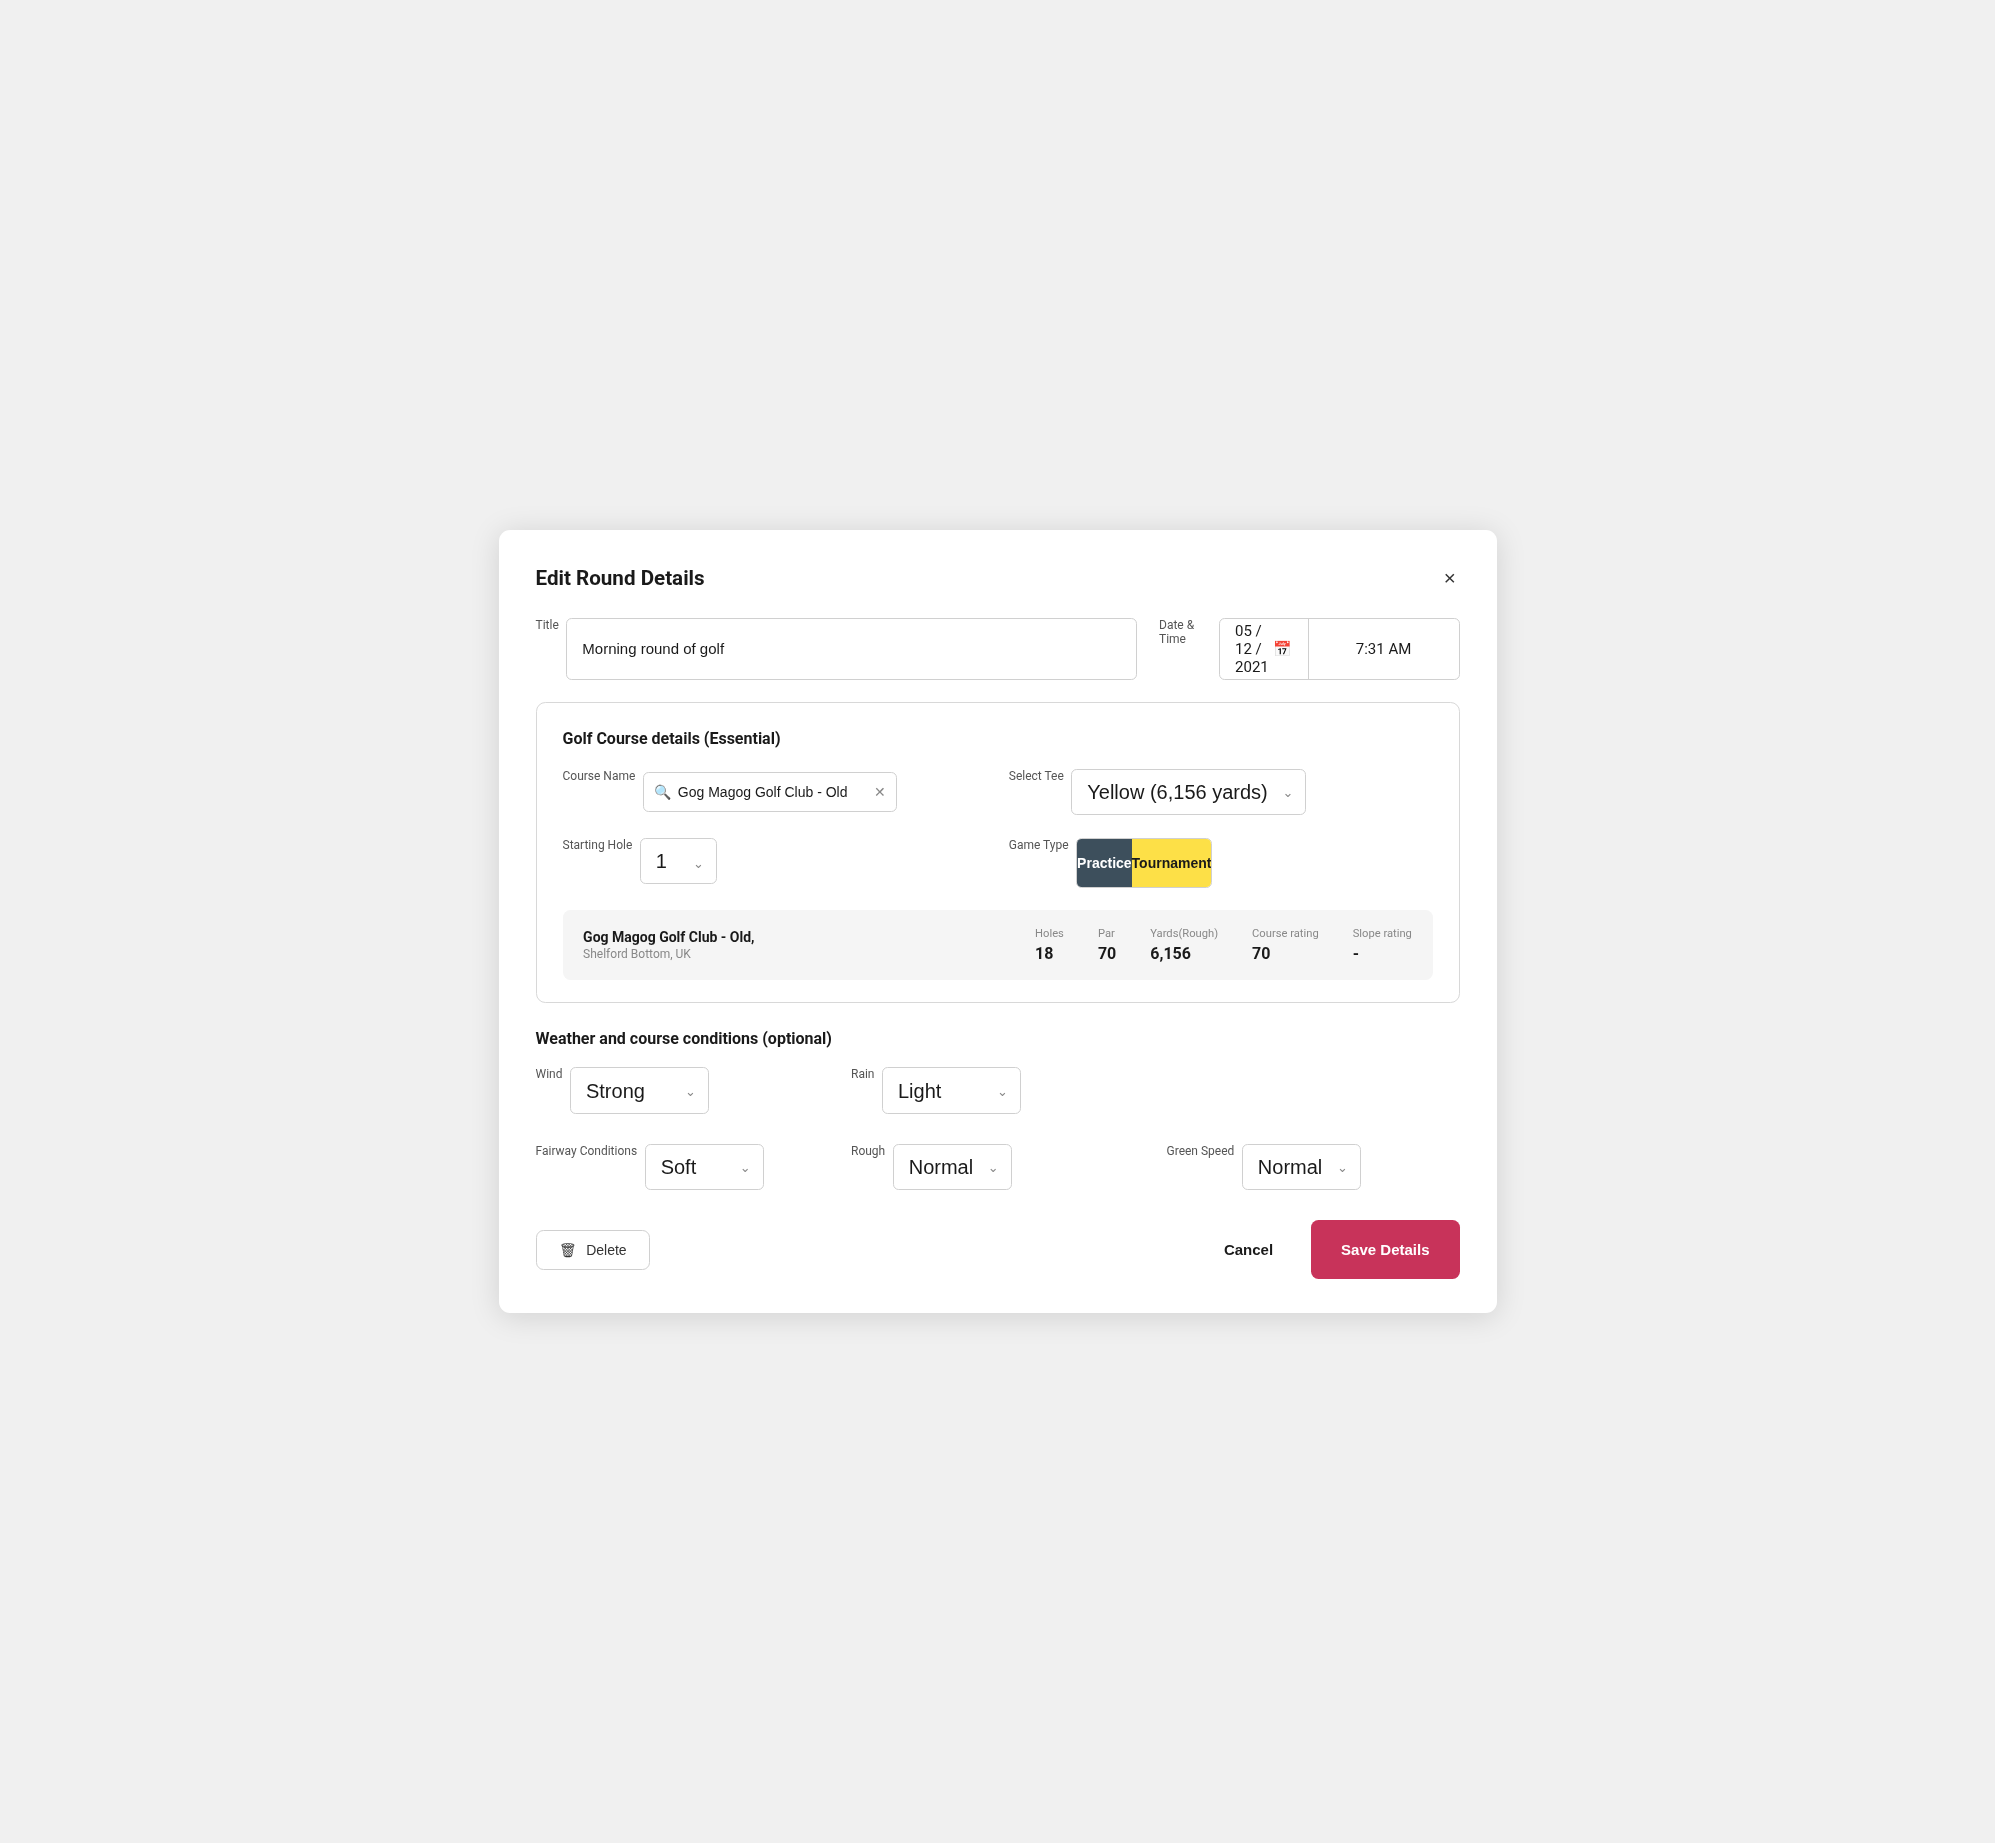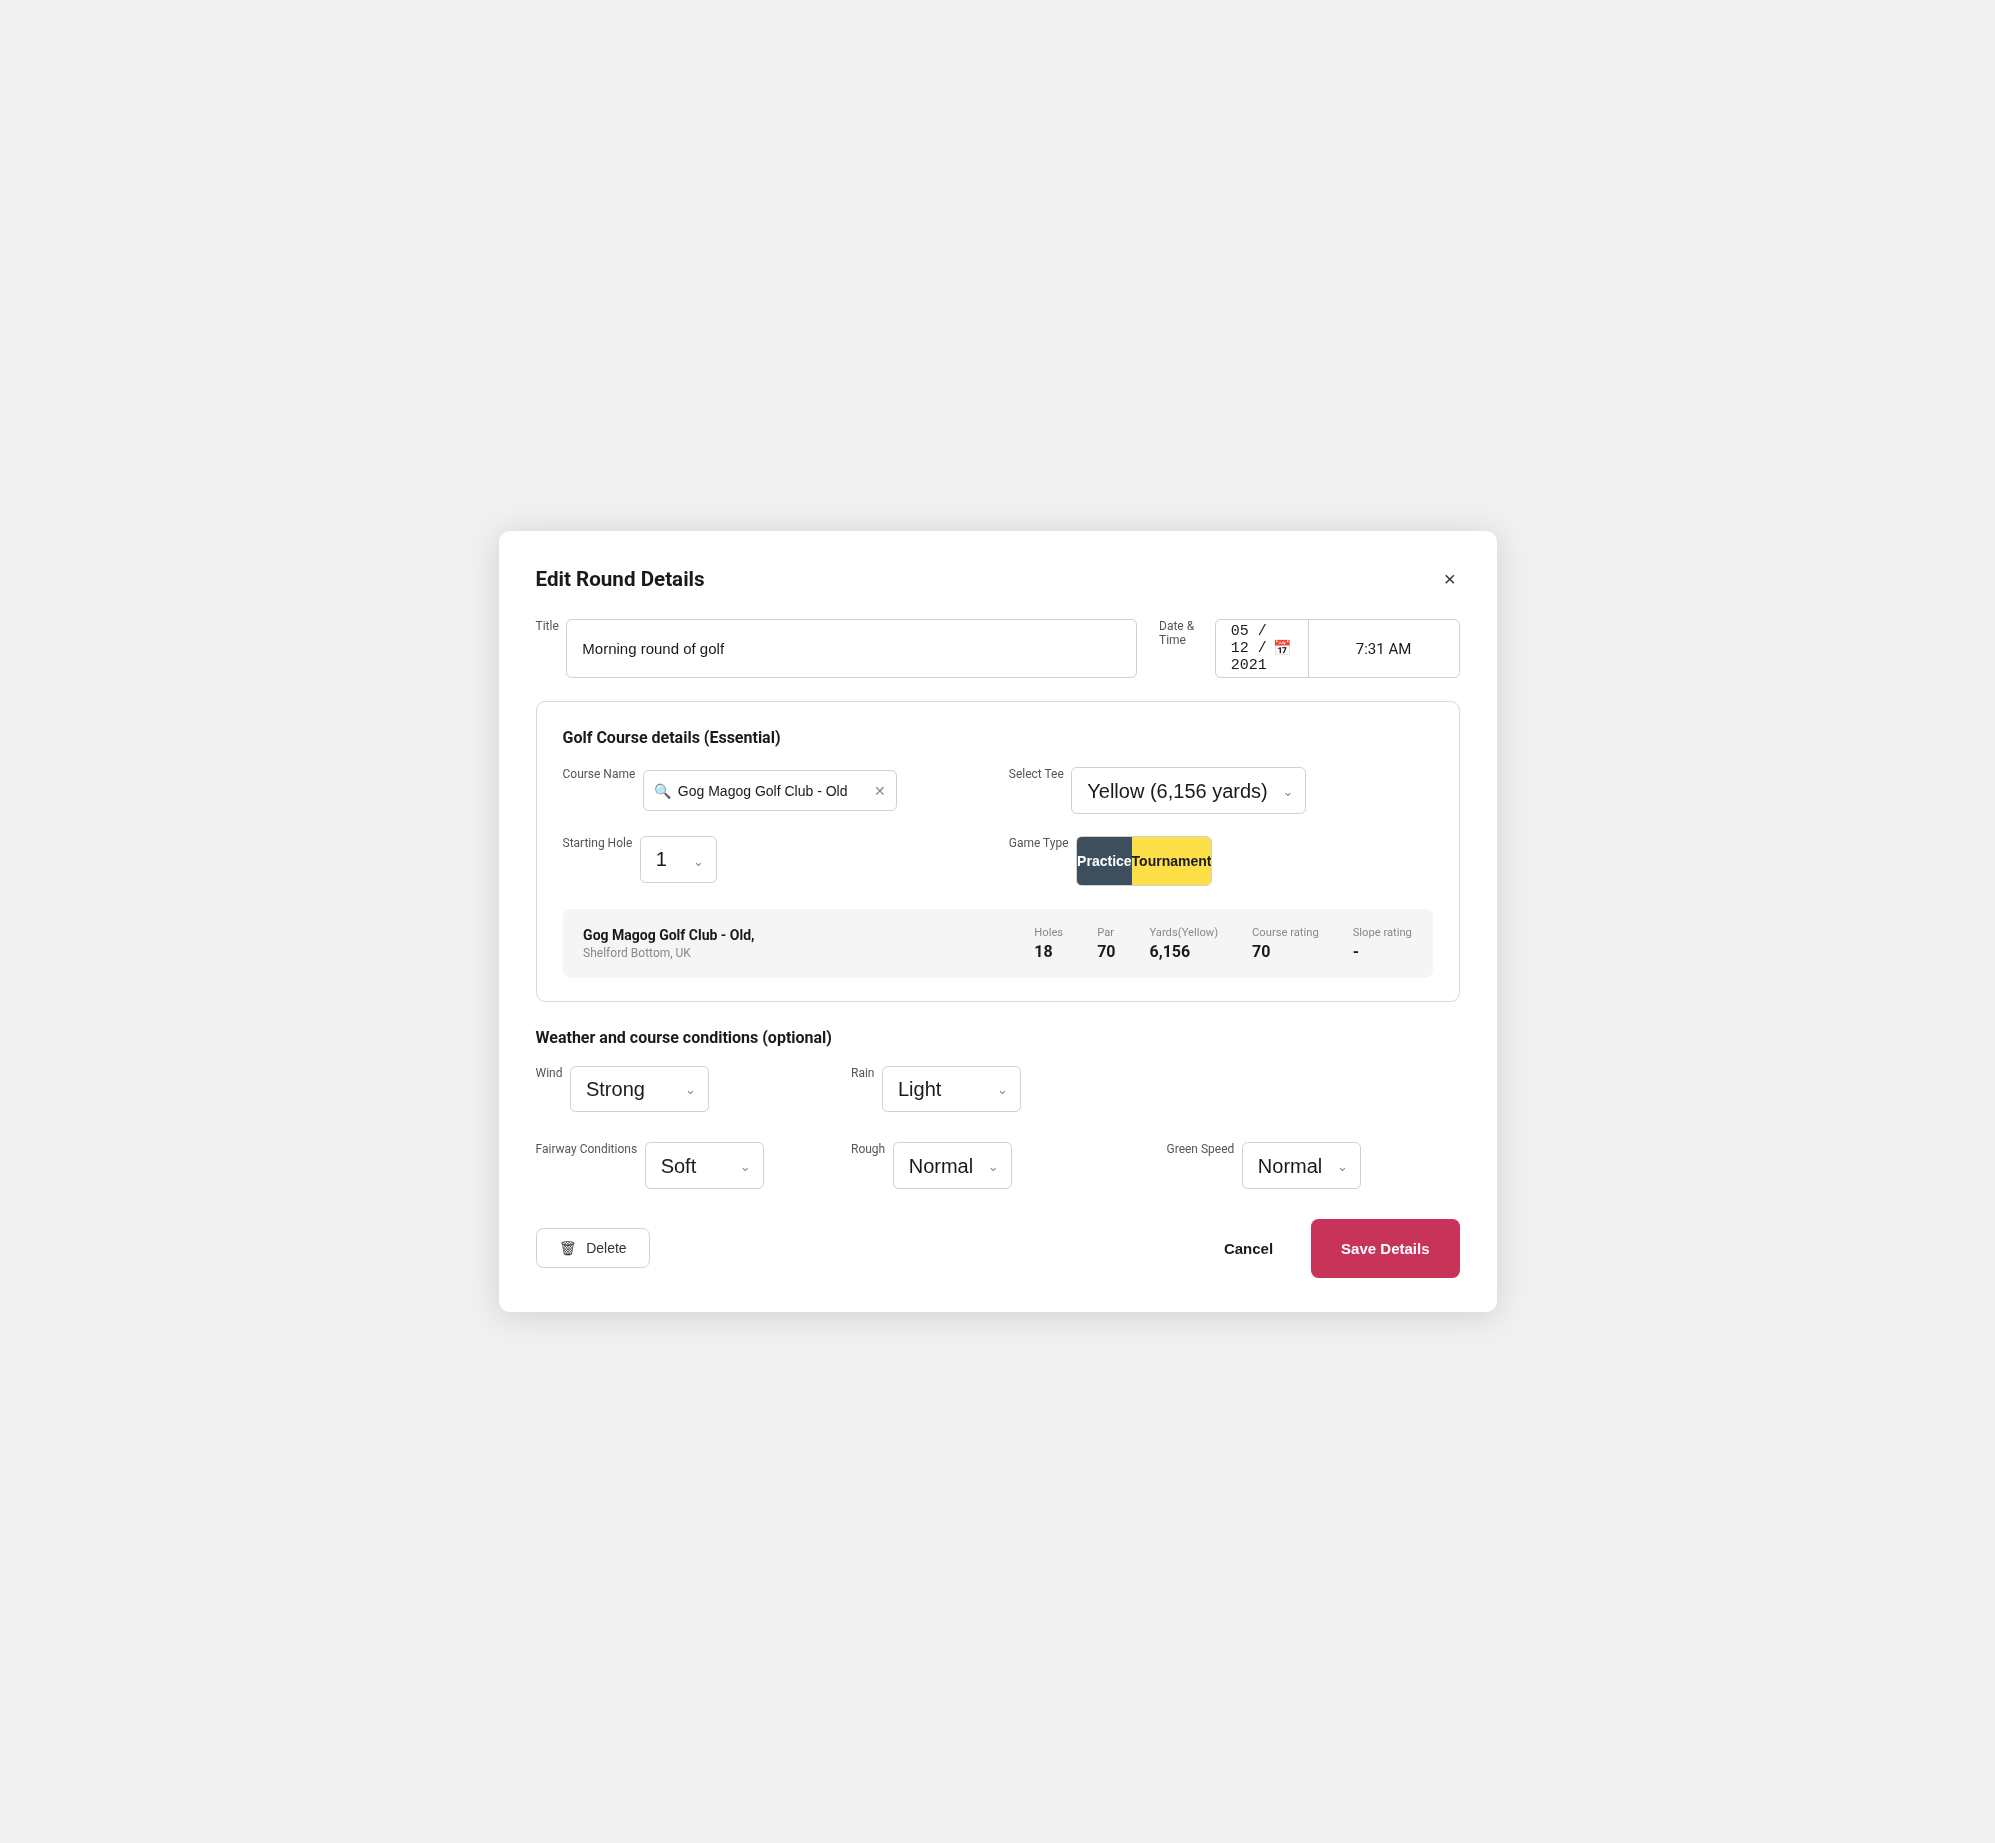--- a/index.html
+++ b/index.html
@@ -76,21 +76,20 @@
       overflow: hidden;
     }
     .date-part {
       display: flex;
       align-items: center;
       padding: 3px 15px;
       font-size: 15px;
       color: #1a1a1a;
       flex: 1;
       border-right: 1.4px solid #d0d0d0;
-      font-family: Liberation Mono, monospace;
     }
     .date-part .cal-icon {
       margin-left: auto;
       color: #aaa;
       font-size: 15px;
     }
     .time-part {
       display: flex;
       align-items: center;
       padding: 11.2px 19px;
@@ -376,21 +375,21 @@
       <div class="course-stats">
         <div class="stat-col">
           <span class="stat-label">Holes</span>
           <span class="stat-value">18</span>
         </div>
         <div class="stat-col">
           <span class="stat-label">Par</span>
           <span class="stat-value">70</span>
         </div>
         <div class="stat-col">
-          <span class="stat-label">Yards(Yellow)</span>
+          <span class="stat-label">Yards(Rough)</span>
           <span class="stat-value">6,156</span>
         </div>
         <div class="stat-col">
           <span class="stat-label">Course rating</span>
           <span class="stat-value">70</span>
         </div>
         <div class="stat-col">
           <span class="stat-label">Slope rating</span>
           <span class="stat-value">-</span>
         </div>

